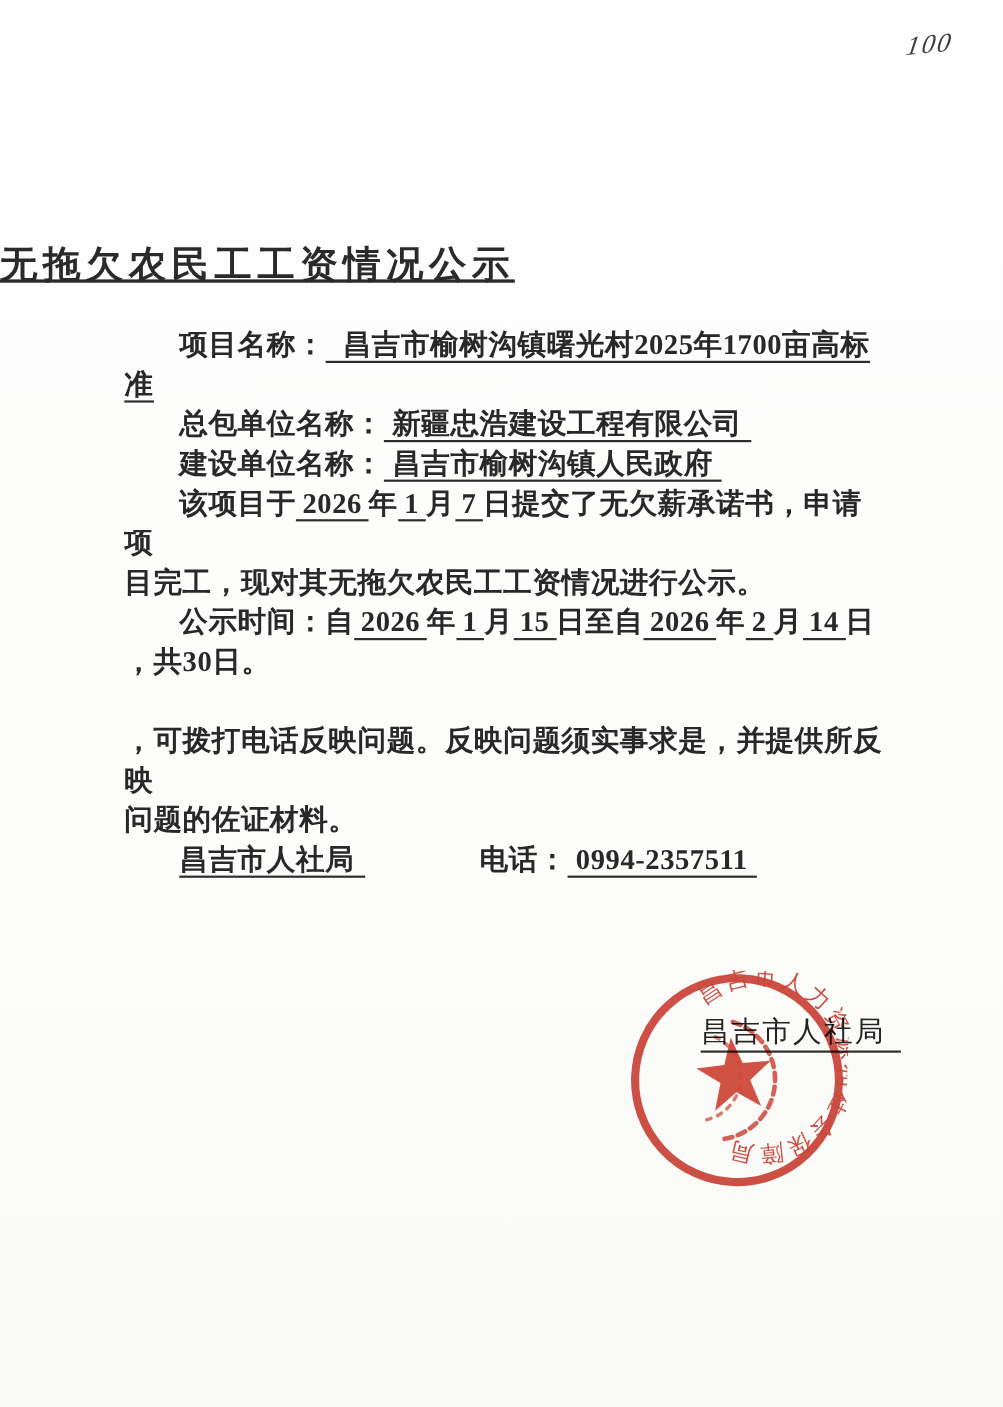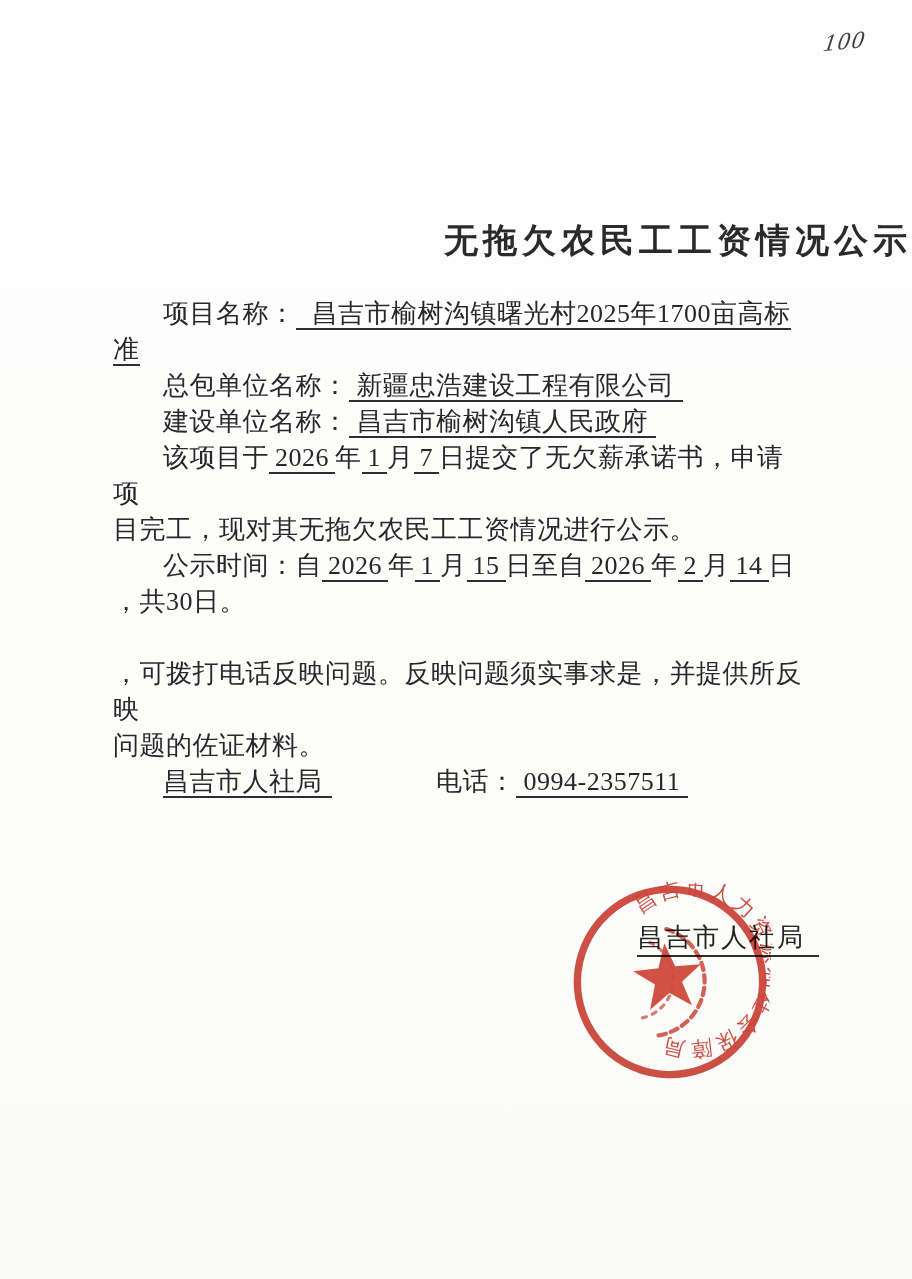--- a/index.html
+++ b/index.html
@@ -3,27 +3,27 @@
 <meta charset="utf-8">
 <style>
   html,body{margin:0;padding:0;}
   body{width:912px;height:1279px;position:relative;background:#fdfdfc;overflow:hidden;
        font-family:"Liberation Serif","DejaVu Serif",serif;}
   .page{position:absolute;inset:0;background:linear-gradient(180deg,#fefefe 0%,#fcfcfa 70%,#f9f9f6 100%);}
 
   .handwritten{position:absolute;left:824px;top:28px;font-size:24px;font-style:italic;
     color:#3d3d41;transform:rotate(-5deg) skewX(-14deg);letter-spacing:2px;}
 
-  .title{position:absolute;top:218px;left:0;width:912px;text-align:right;margin:0;
-    font-size:34px;font-weight:700;letter-spacing:5px;color:#2a2a2a;}
+  .title{position:absolute;top:218px;left:0;width:912px;text-align:left;margin:0;
+    font-size:34px;font-weight:700;letter-spacing:5px;color:#2a2a2a;text-decoration:underline;}
 
   .content{position:absolute;left:113px;top:296px;width:694px;font-size:26px;
     line-height:36px;color:#282828;letter-spacing:0.5px;}
   .content p{margin:0;}
-  .indent{text-indent:50px;}
+  .indent{text-indent:50px;font-weight:bold;}
   .mt4{margin-top:4px;}.mt6{margin-top:6px;}.mt8{margin-top:8px;}
   .u{border-bottom:2px solid #2e2e2e;}
   .padL{padding-left:16px;}
   .padS{padding:0 8px;}
   .padN{padding:0 6px;}
   .phone-label{margin-left:104px;}
   .u-org{padding-right:10px;}
 
   .sign-org{position:absolute;left:637px;top:920px;font-size:26px;color:#242424;
     letter-spacing:2px;border-bottom:2px solid #2e2e2e;padding-right:14px;z-index:2;}

